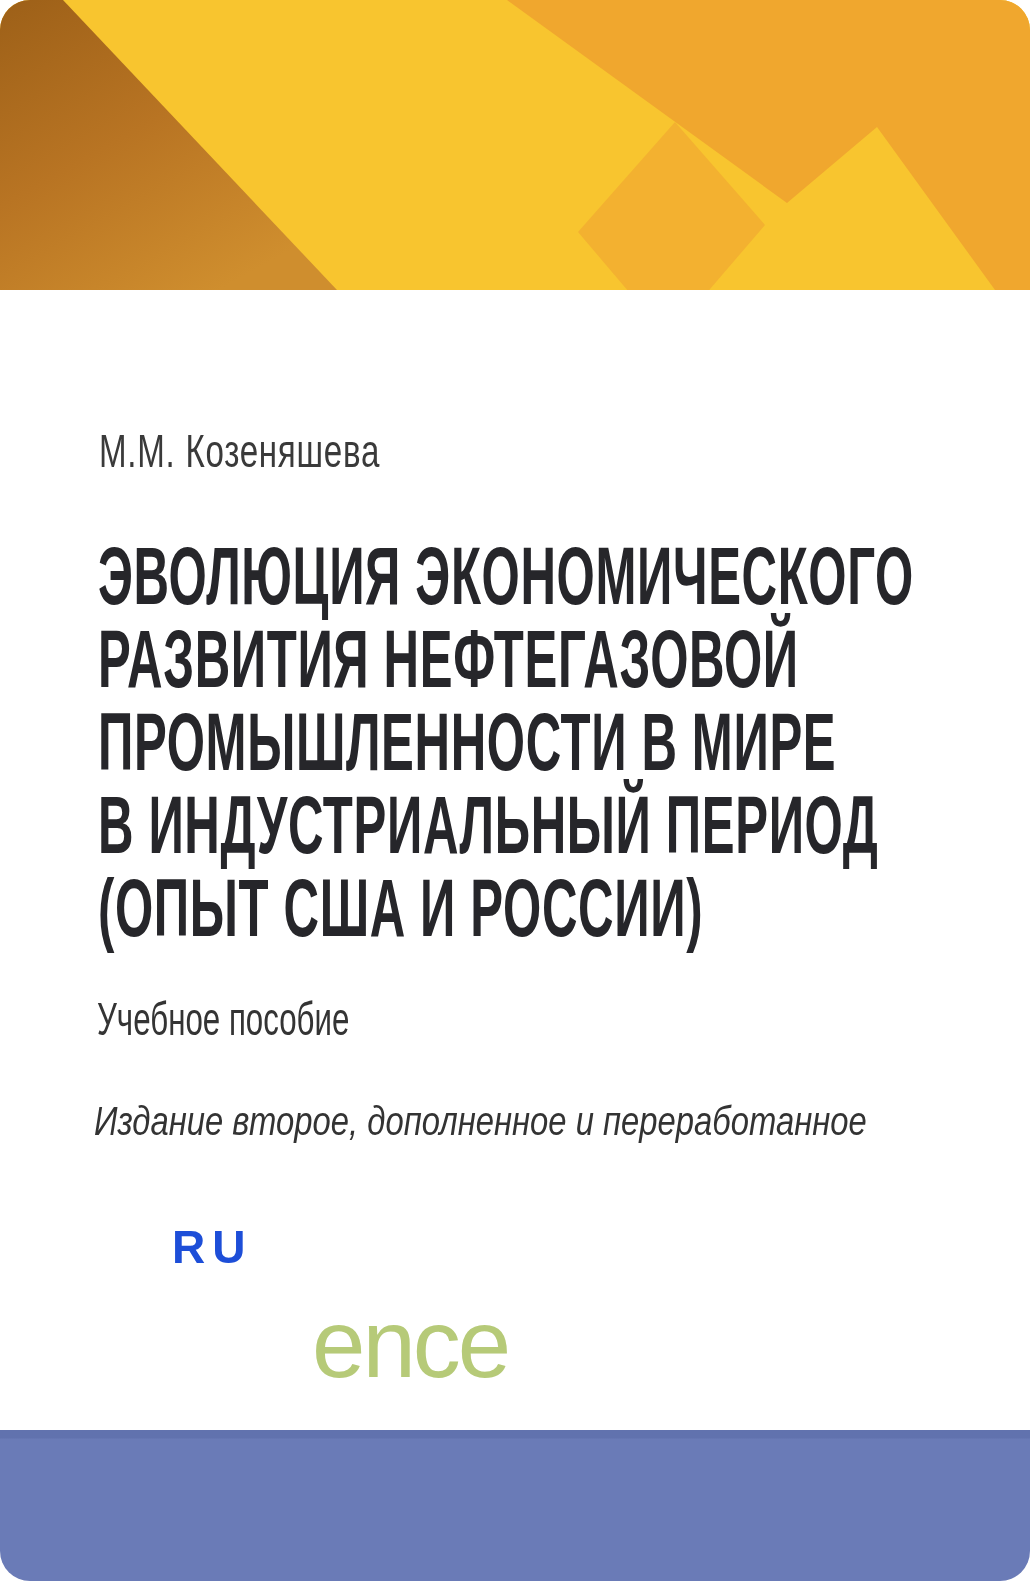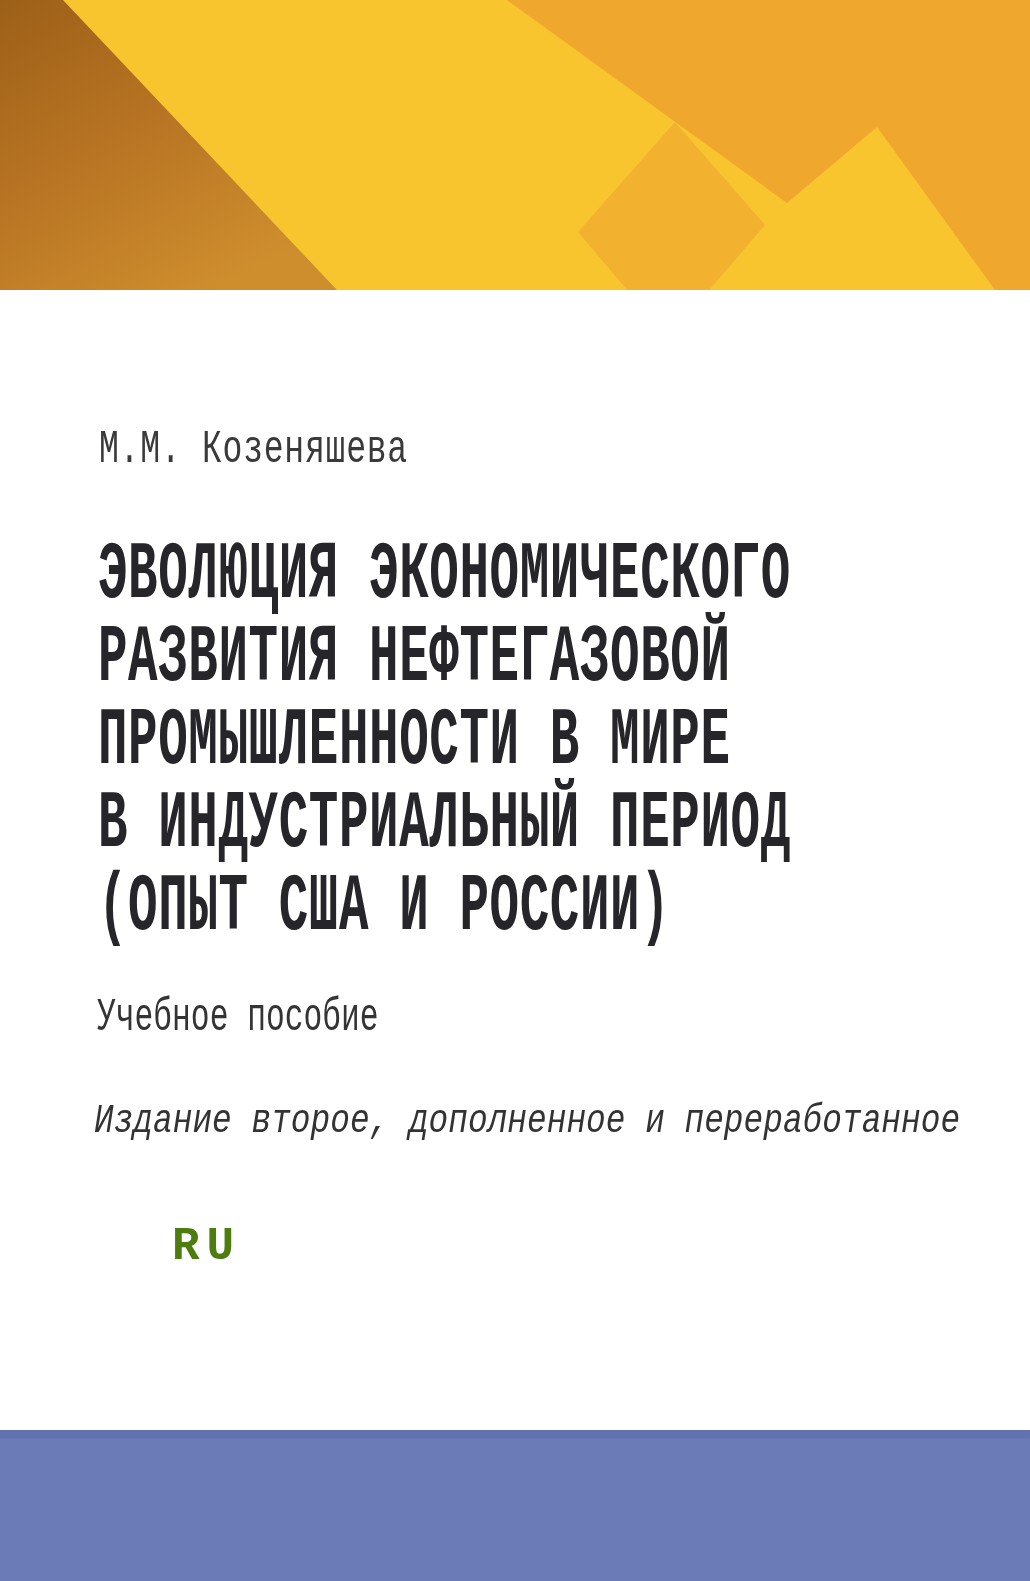--- a/index.html
+++ b/index.html
@@ -3,21 +3,22 @@
 <meta charset="utf-8">
 <title>Book cover</title>
 <style>
   html, body { margin: 0; padding: 0; background: #ffffff; }
   .cover {
     position: relative;
     width: 1030px;
     height: 1581px;
     background: #ffffff;
     overflow: hidden;
-    font-family: Liberation Mono, monospace;
+    font-family: Liberation Sans, sans-serif;
+    border-radius: 30px;
   }
 
   
   .banner {
     position: absolute;
     left: 0; top: 0;
     width: 1030px; height: 290px;
     line-height: 0;
   }
 
@@ -77,21 +78,21 @@
   .logo {
     position: absolute;
     left: 84px; top: 1224px;
     width: 500px; height: 205px;
   }
   .logo-ru {
     position: absolute;
     left: 88px; top: 0;
     font-size: 46px;
     font-weight: bold;
-    color: #4d7c0f;
+    color: #1d4ed8;
     letter-spacing: 7px;
     line-height: 1;
   }
   .logo-sci {
     position: absolute;
     left: -6px; top: 10px;
     font-size: 160px;
     font-weight: bold;
     color: #6e7fba;
     letter-spacing: -10px;
@@ -153,17 +154,18 @@
     <span class="line">В ИНДУСТРИАЛЬНЫЙ ПЕРИОД</span>
     <span class="line">(ОПЫТ США И РОССИИ)</span>
   </div>
 
   <div class="subtitle">Учебное пособие</div>
 
   <div class="edition">Издание второе, дополненное и переработанное</div>
 
   <div class="logo">
     <span class="logo-ru">RU</span>
+    <span class="logo-ence">ence</span>
   </div>
 
   <div class="footer-bar"></div>
 
 </div>
 
 </body></html>

